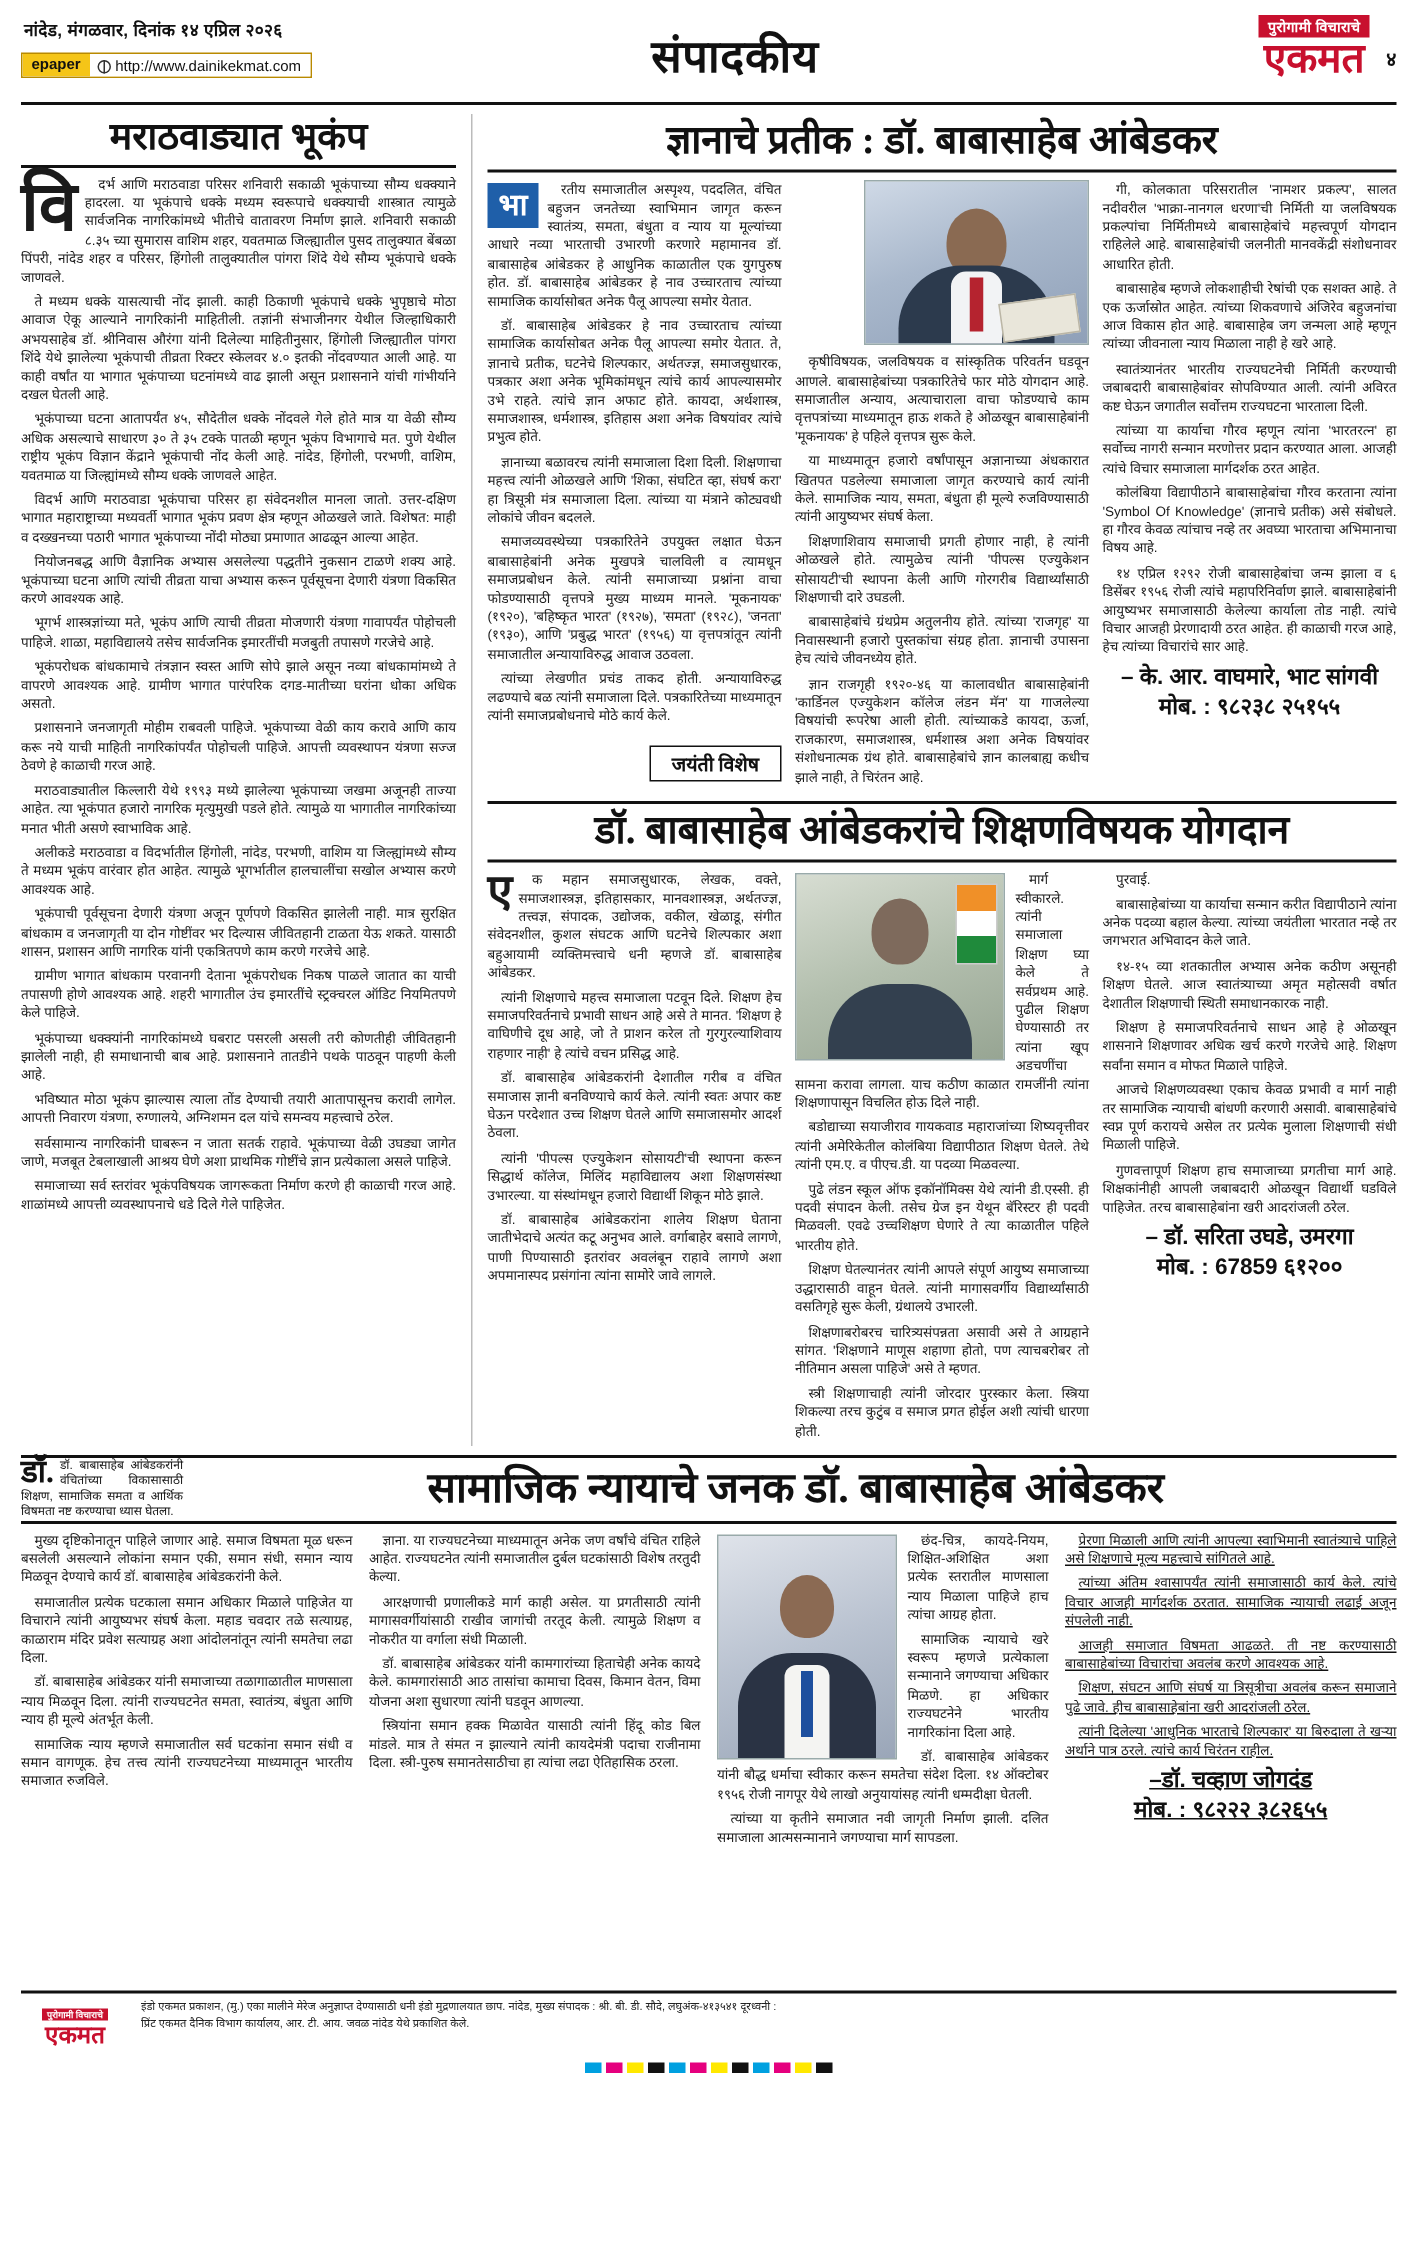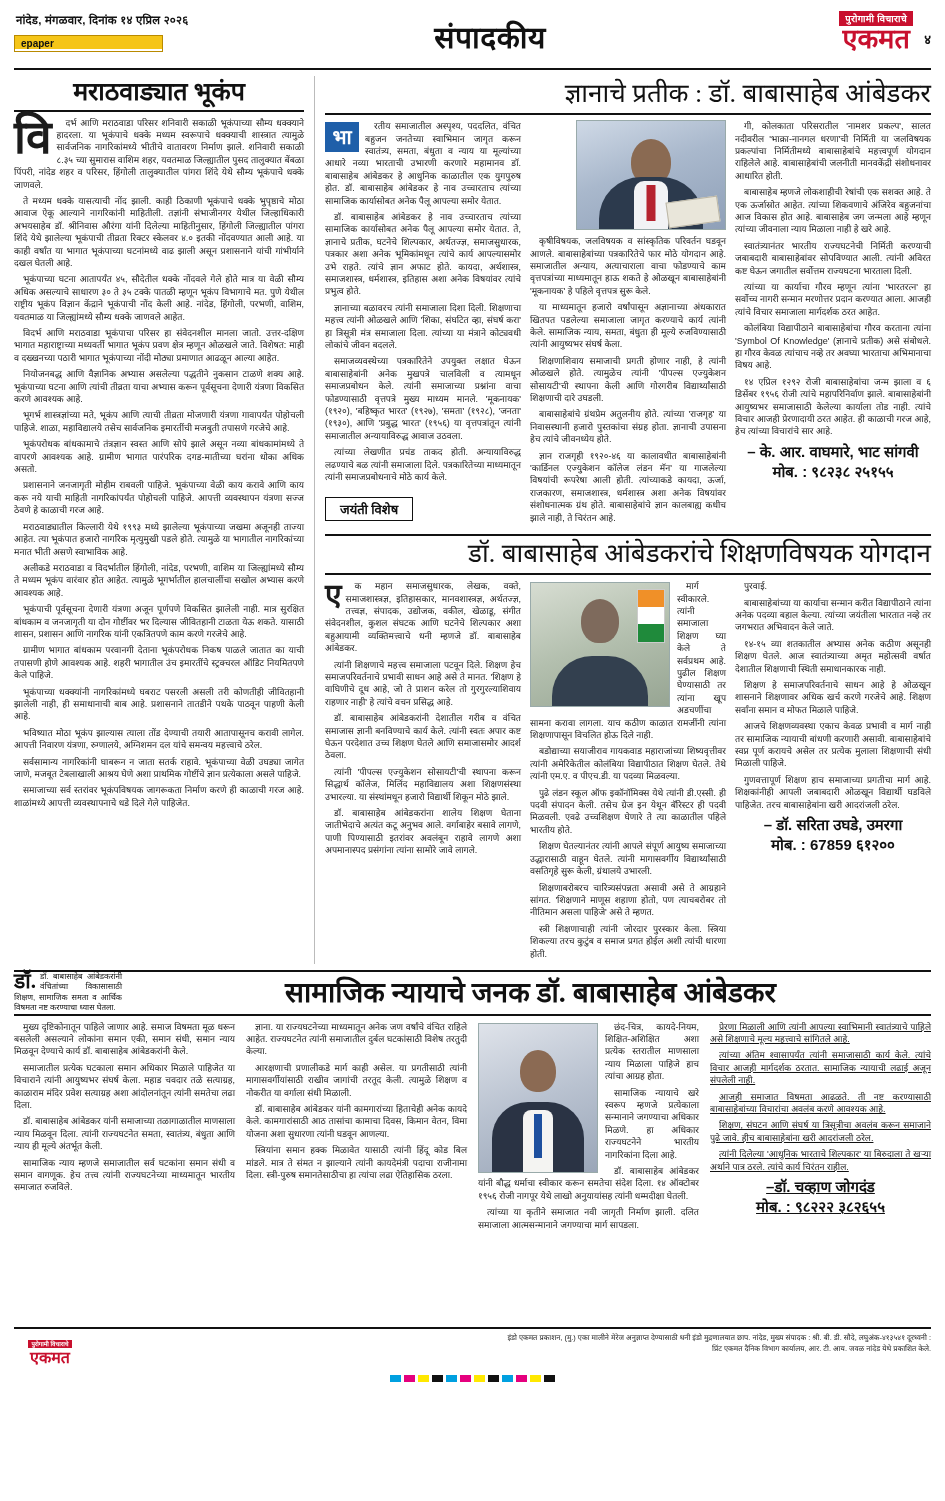--- a/index.html
+++ b/index.html
@@ -27,21 +27,21 @@
     padding-bottom: 2px;
     height: 62px;
   }
   .mast-left { width: 250px; }
   .mast-dateline {
     font-size: 11.5px; letter-spacing: .2px; color: #111;
     margin: 4px 0 6px 2px; font-weight: bold;
   }
   .epaper-bar {
     display: inline-flex; align-items: stretch; height: 17px;
-    border: 1px solid #b98a00; overflow: hidden; font-size: 10px; flex-direction: column;
+    border: 1px solid #b98a00; overflow: hidden; font-size: 10px;
   }
   .epaper-bar .ep {
     background: #f5c518; color: #111; padding: 2px 6px 0 6px; font-weight: bold;
   }
   .epaper-bar .url {
     background: #fff; color: #111; padding: 2px 6px 0 5px; display: flex; align-items: center; gap: 3px;
   }
   .globe {
     width: 9px; height: 9px; border: 1px solid #333; border-radius: 50%;
     display: inline-block; position: relative;
@@ -74,21 +74,21 @@
   .rule-v { width: 1px; background: #bbb; }
 
   .hl { font-size: 9px; line-height: 1.38; text-align: justify; color: #1b1b1b; }
   .hl p { margin: 0 0 4px 0; text-indent: 9px; }
   .h-main {
     font-size: 25px; font-weight: bold; text-align: center;
     font-family: "Liberation Serif", serif; line-height: 1.1;
     padding: 2px 0 4px;
   }
   .h-wide {
-    font-size: 26px; font-weight: normal; text-align: right;
+    font-size: 26px; font-weight: bold; text-align: center;
     font-family: "Liberation Serif", serif; line-height: 1.12;
     padding: 3px 0 5px;
   }
   .h-wide2 {
     font-size: 28px; font-weight: bold; text-align: center;
     font-family: "Liberation Serif", serif; line-height: 1.12;
     padding: 3px 0 5px;
   }
   .rule-2 { border-bottom: 2px solid #111; }
 
@@ -190,21 +190,21 @@
 
   
   .footer {
     position: absolute; left: 14px; right: 14px; bottom: 22px;
     border-top: 2px solid #111; padding-top: 3px;
     display: flex; align-items: flex-start; gap: 8px;
   }
   .foot-logo { width: 72px; text-align: center; }
   .foot-logo .tag { background: #c8102e; color: #fff; font-size: 6px; font-weight: bold; padding: 0 3px; display:inline-block;}
   .foot-logo .nm { font-size: 16px; font-weight: bold; color: #c8102e; font-family: "Liberation Serif", serif; line-height: 1; }
-  .foot-text { flex: 1; font-size: 7.4px; line-height: 1.5; text-align: right; color: #222; }
+  .foot-text { flex: 1; font-size: 7.4px; line-height: 1.5; text-align: left; color: #222; }
   .colorbar {
     position: absolute; left: 14px; right: 14px; bottom: 6px;
     display: flex; justify-content: center; gap: 3px;
   }
   .colorbar i { width: 11px; height: 7px; display: block; }
   .clearfix::after { content:""; display: block; clear: both; }
 </style>
 </head>
 <body>
 
@@ -269,21 +269,21 @@
       <div style="display:flex; gap:9px; margin-top:5px;">
         <div style="width:196px;">
           <div class="hl clearfix">
             <span class="dropcap-box">भा</span>
             <p>रतीय समाजातील अस्पृश्य, पददलित, वंचित बहुजन जनतेच्या स्वाभिमान जागृत करून स्वातंत्र्य, समता, बंधुता व न्याय या मूल्यांच्या आधारे नव्या भारताची उभारणी करणारे महामानव डॉ. बाबासाहेब आंबेडकर हे आधुनिक काळातील एक युगपुरुष होत. डॉ. बाबासाहेब आंबेडकर हे नाव उच्चारताच त्यांच्या सामाजिक कार्यासोबत अनेक पैलू आपल्या समोर येतात.</p>
             <p>डॉ. बाबासाहेब आंबेडकर हे नाव उच्चारताच त्यांच्या सामाजिक कार्यासोबत अनेक पैलू आपल्या समोर येतात. ते, ज्ञानाचे प्रतीक, घटनेचे शिल्पकार, अर्थतज्ज्ञ, समाजसुधारक, पत्रकार अशा अनेक भूमिकांमधून त्यांचे कार्य आपल्यासमोर उभे राहते. त्यांचे ज्ञान अफाट होते. कायदा, अर्थशास्त्र, समाजशास्त्र, धर्मशास्त्र, इतिहास अशा अनेक विषयांवर त्यांचे प्रभुत्व होते.</p>
             <p>ज्ञानाच्या बळावरच त्यांनी समाजाला दिशा दिली. शिक्षणाचा महत्त्व त्यांनी ओळखले आणि 'शिका, संघटित व्हा, संघर्ष करा' हा त्रिसूत्री मंत्र समाजाला दिला. त्यांच्या या मंत्राने कोट्यवधी लोकांचे जीवन बदलले.</p>
             <p>समाजव्यवस्थेच्या पत्रकारितेने उपयुक्त लक्षात घेऊन बाबासाहेबांनी अनेक मुखपत्रे चालविली व त्यामधून समाजप्रबोधन केले. त्यांनी समाजाच्या प्रश्नांना वाचा फोडण्यासाठी वृत्तपत्रे मुख्य माध्यम मानले. 'मूकनायक' (१९२०), 'बहिष्कृत भारत' (१९२७), 'समता' (१९२८), 'जनता' (१९३०), आणि 'प्रबुद्ध भारत' (१९५६) या वृत्तपत्रांतून त्यांनी समाजातील अन्यायाविरुद्ध आवाज उठवला.</p>
             <p>त्यांच्या लेखणीत प्रचंड ताकद होती. अन्यायाविरुद्ध लढण्याचे बळ त्यांनी समाजाला दिले. पत्रकारितेच्या माध्यमातून त्यांनी समाजप्रबोधनाचे मोठे कार्य केले.</p>
           </div>
-          <div style="text-align:left; margin-top:6px;">
+          <div style="text-align:right; margin-top:6px;">
             <span class="badge">जयंती विशेष</span>
           </div>
         </div>
 
         <div style="width:196px;">
           <div class="photo ph1 p1">
             <span class="portrait-head head"></span>
             <span class="body"></span>
             <span class="shirt"></span>
             <span class="tie"></span>

